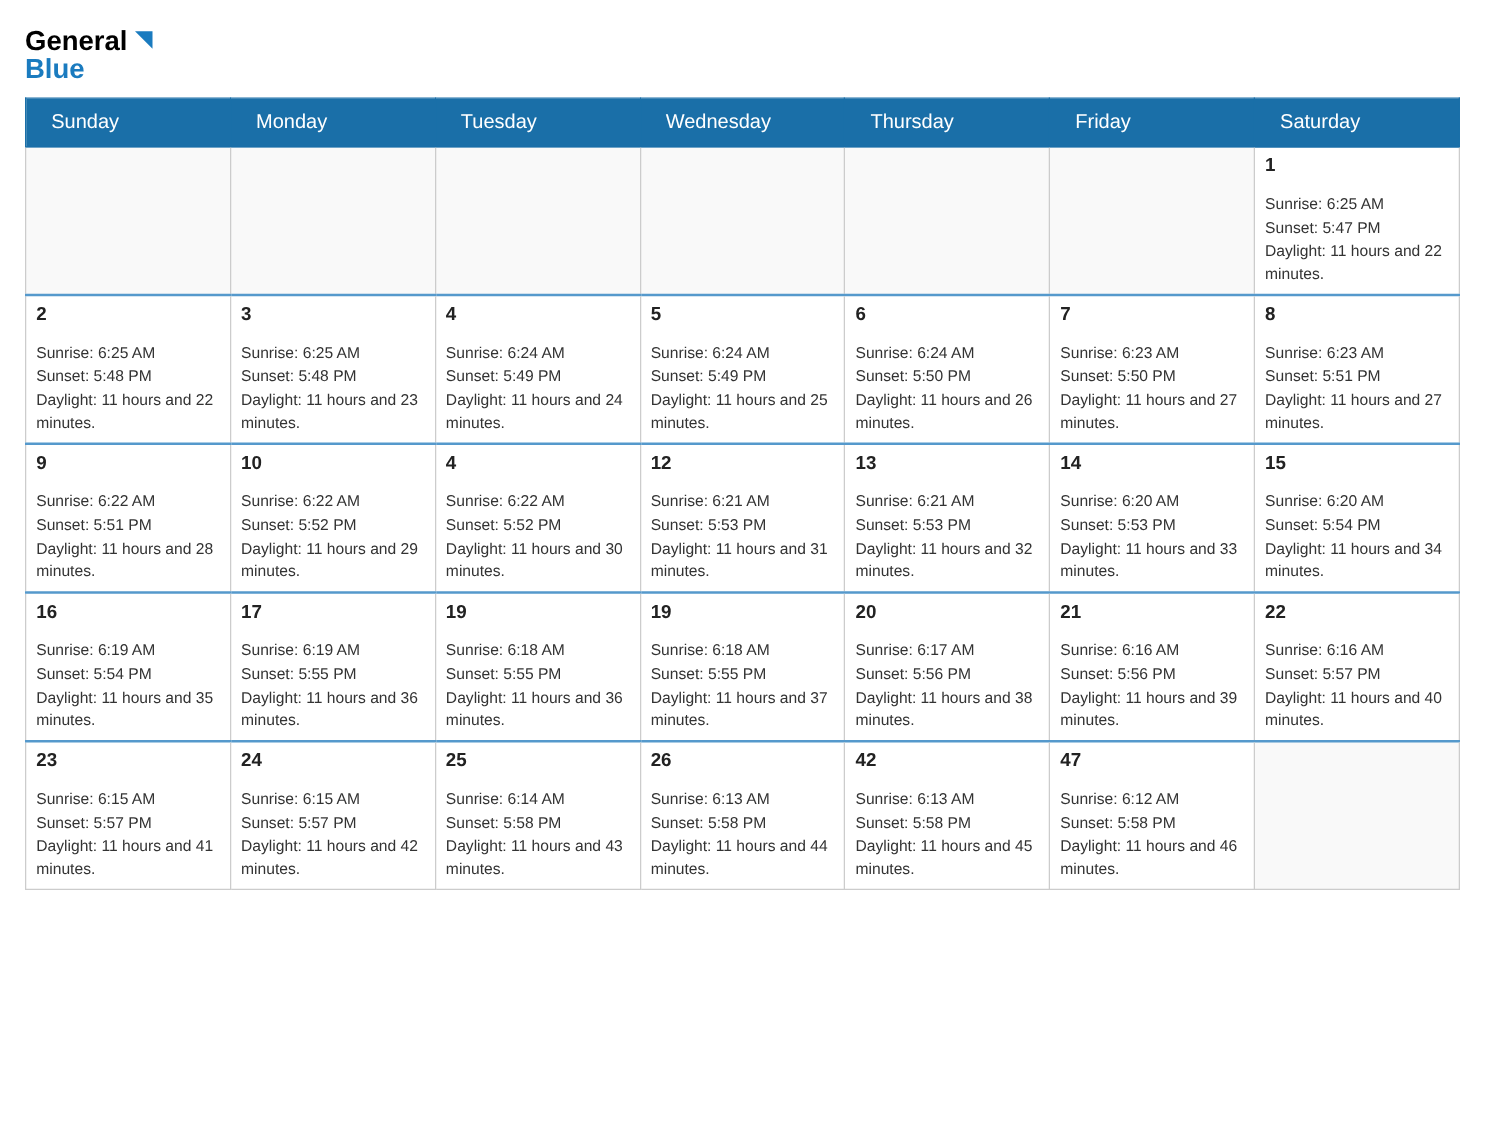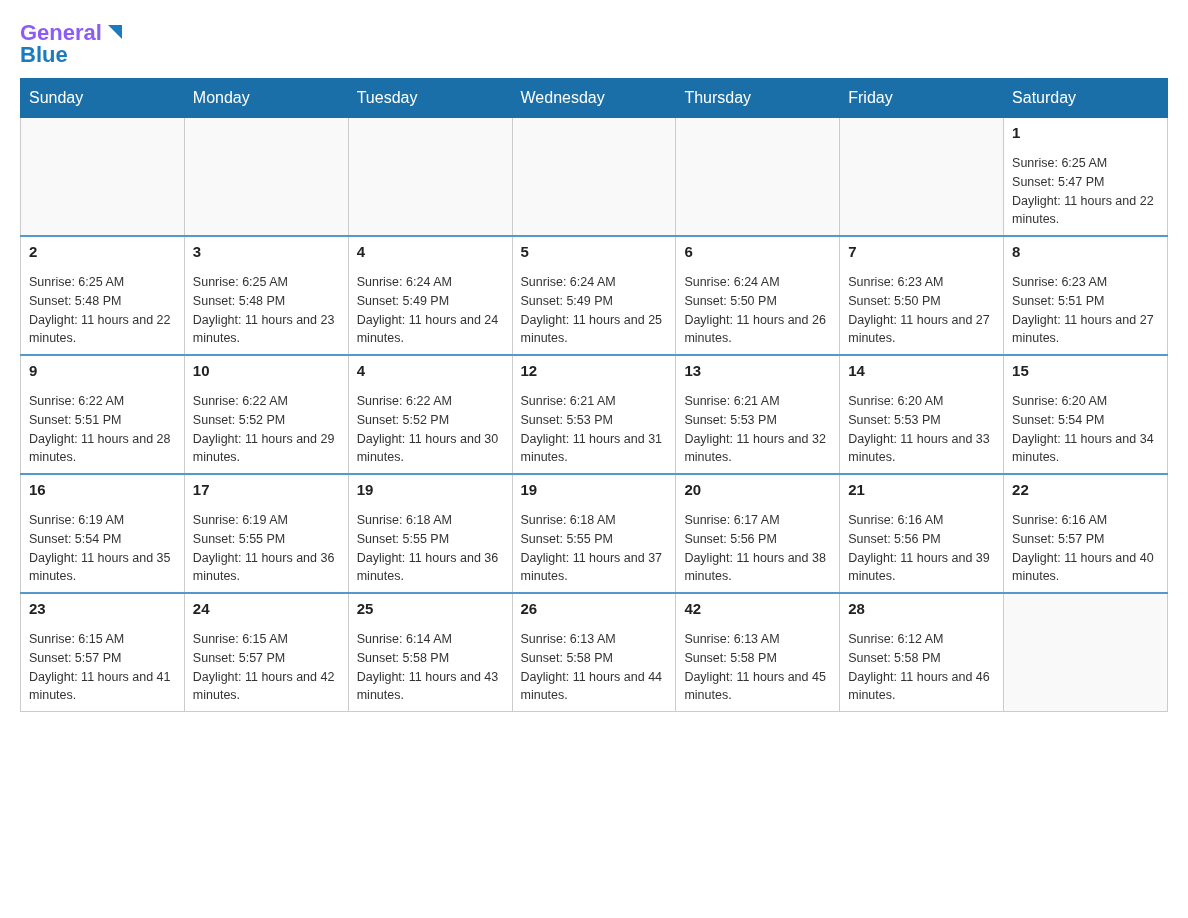--- a/index.html
+++ b/index.html
@@ -12,21 +12,21 @@
     }
     .header {
       display: flex;
       justify-content: space-between;
       align-items: flex-start;
       margin-bottom: 10px;
     }
     .logo-text-general {
       font-size: 22px;
       font-weight: bold;
-      color: #8b5cf6;
+      color: #000000;
     }
     .logo-text-blue {
       font-size: 22px;
       font-weight: bold;
       color: #1a7bbf;
     }
     .logo-container {
       display: flex;
       flex-direction: column;
       align-items: flex-start;
@@ -55,21 +55,21 @@
       margin-top: 4px;
     }
     .calendar {
       width: 100%;
       border-collapse: collapse;
       margin-top: 10px;
     }
     .calendar th {
       background-color: #1a6fa8;
       color: #fff;
-      padding: 10px 8px;
+      padding: 10px 20px;
       text-align: left;
       font-size: 16px;
       font-weight: normal;
       border: 1px solid #1a6fa8;
     }
     .calendar td {
       vertical-align: top;
       padding: 6px 8px;
       border: 1px solid #ccc;
       width: 14.28%;
@@ -244,19 +244,19 @@
         </td>
         <td>
           <span class="day-number">26</span>
           <div class="day-info">Sunrise: 6:13 AM<br>Sunset: 5:58 PM<br>Daylight: 11 hours and 44 minutes.</div>
         </td>
         <td>
           <span class="day-number">42</span>
           <div class="day-info">Sunrise: 6:13 AM<br>Sunset: 5:58 PM<br>Daylight: 11 hours and 45 minutes.</div>
         </td>
         <td>
-          <span class="day-number">28</span>
+          <span class="day-number">47</span>
           <div class="day-info">Sunrise: 6:12 AM<br>Sunset: 5:58 PM<br>Daylight: 11 hours and 46 minutes.</div>
         </td>
         <td class="empty-cell"></td>
       </tr>
     </tbody>
 </table>
 
 </body></html>

